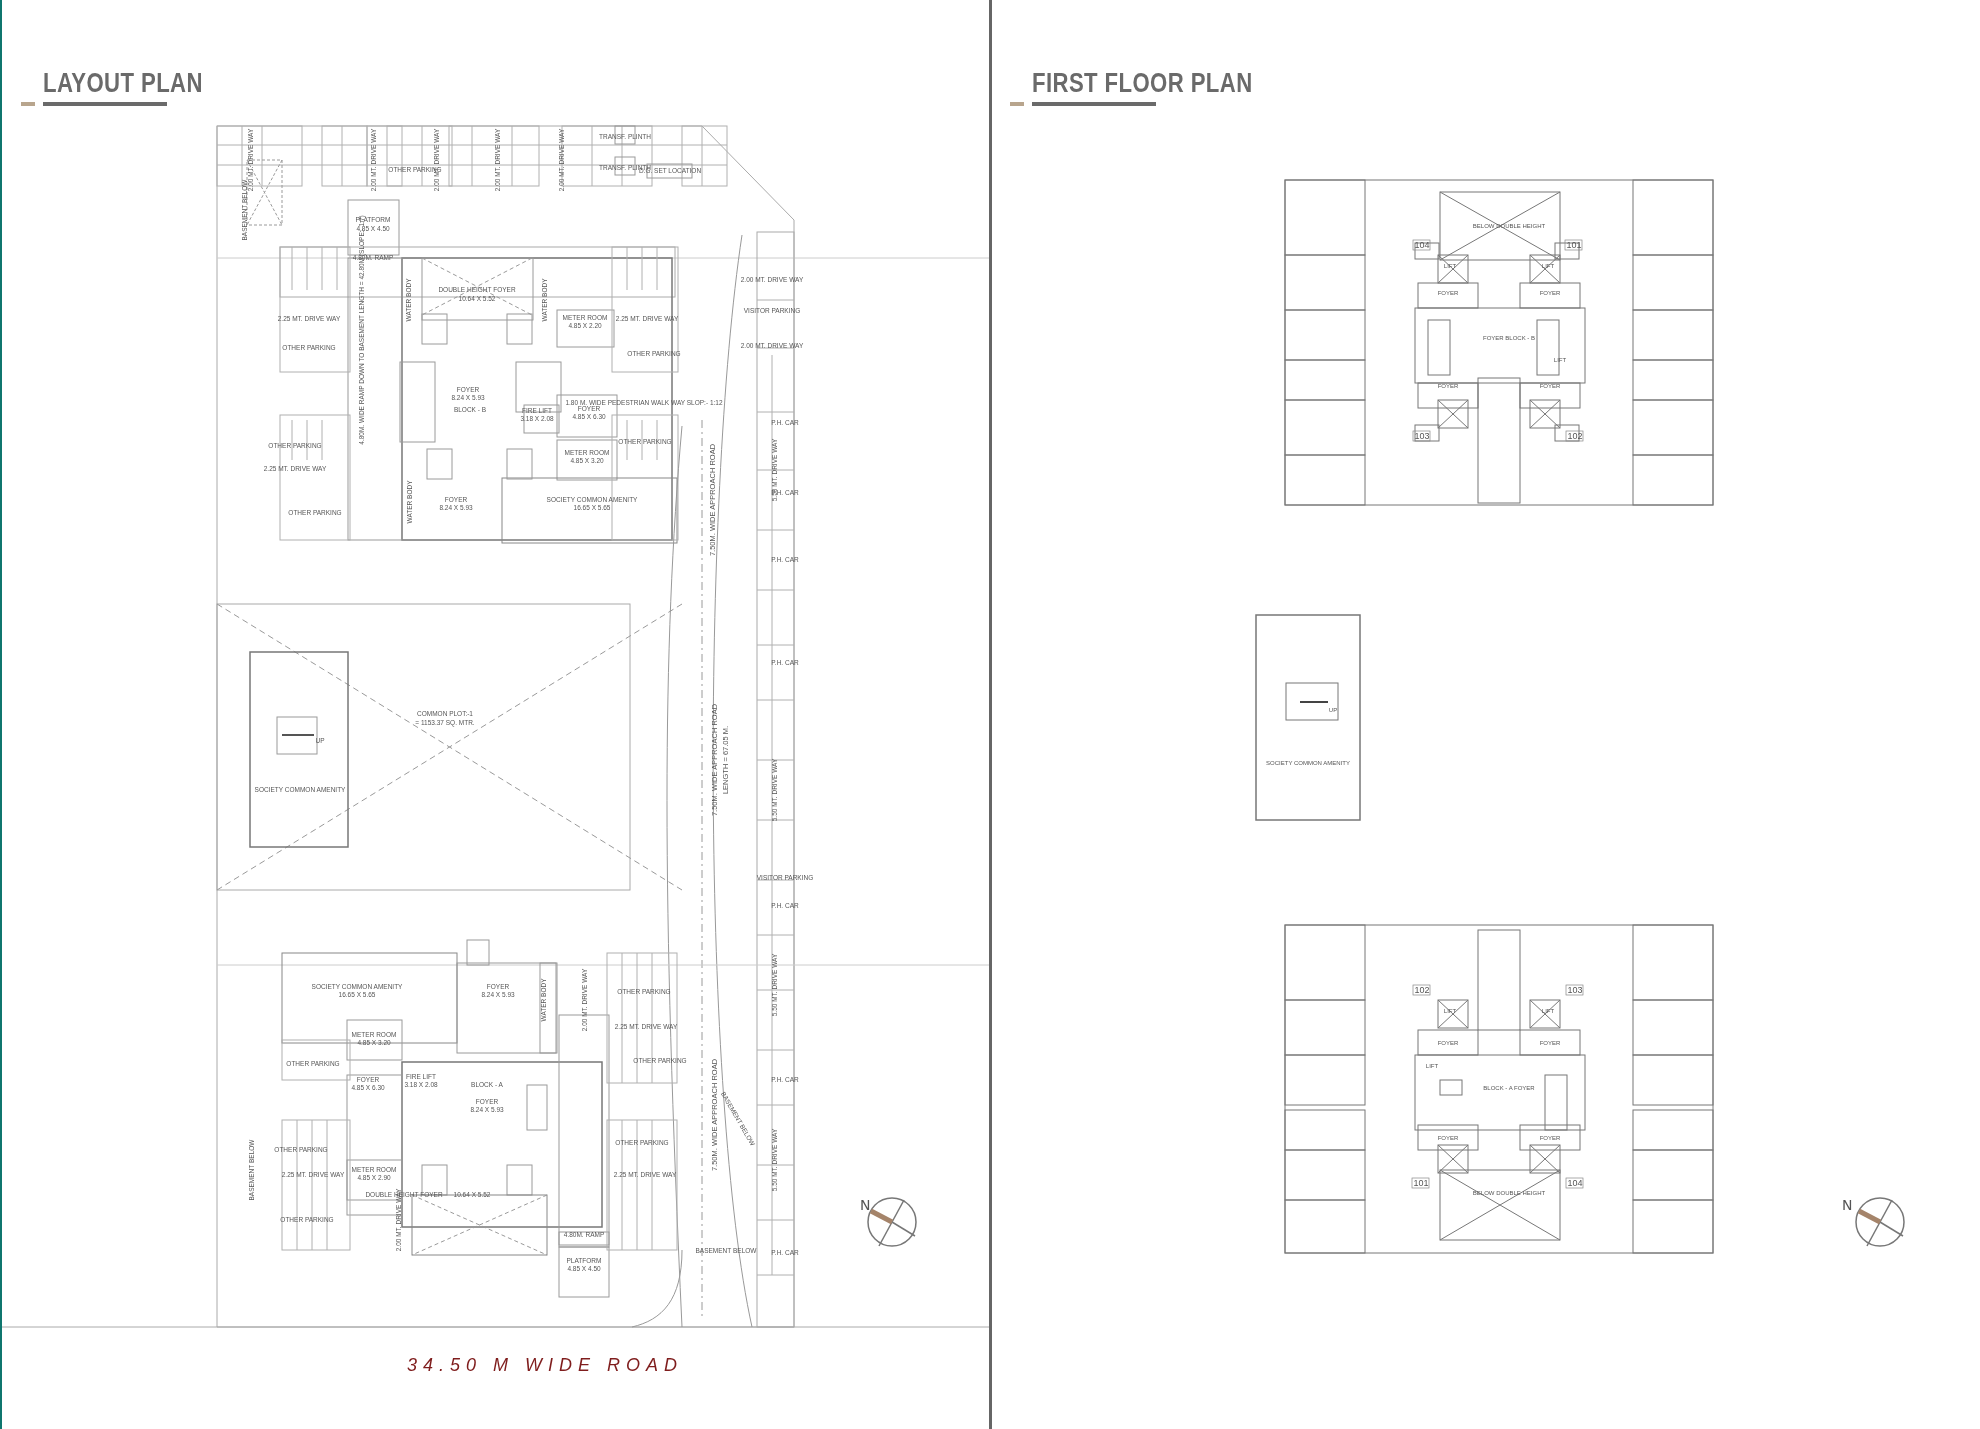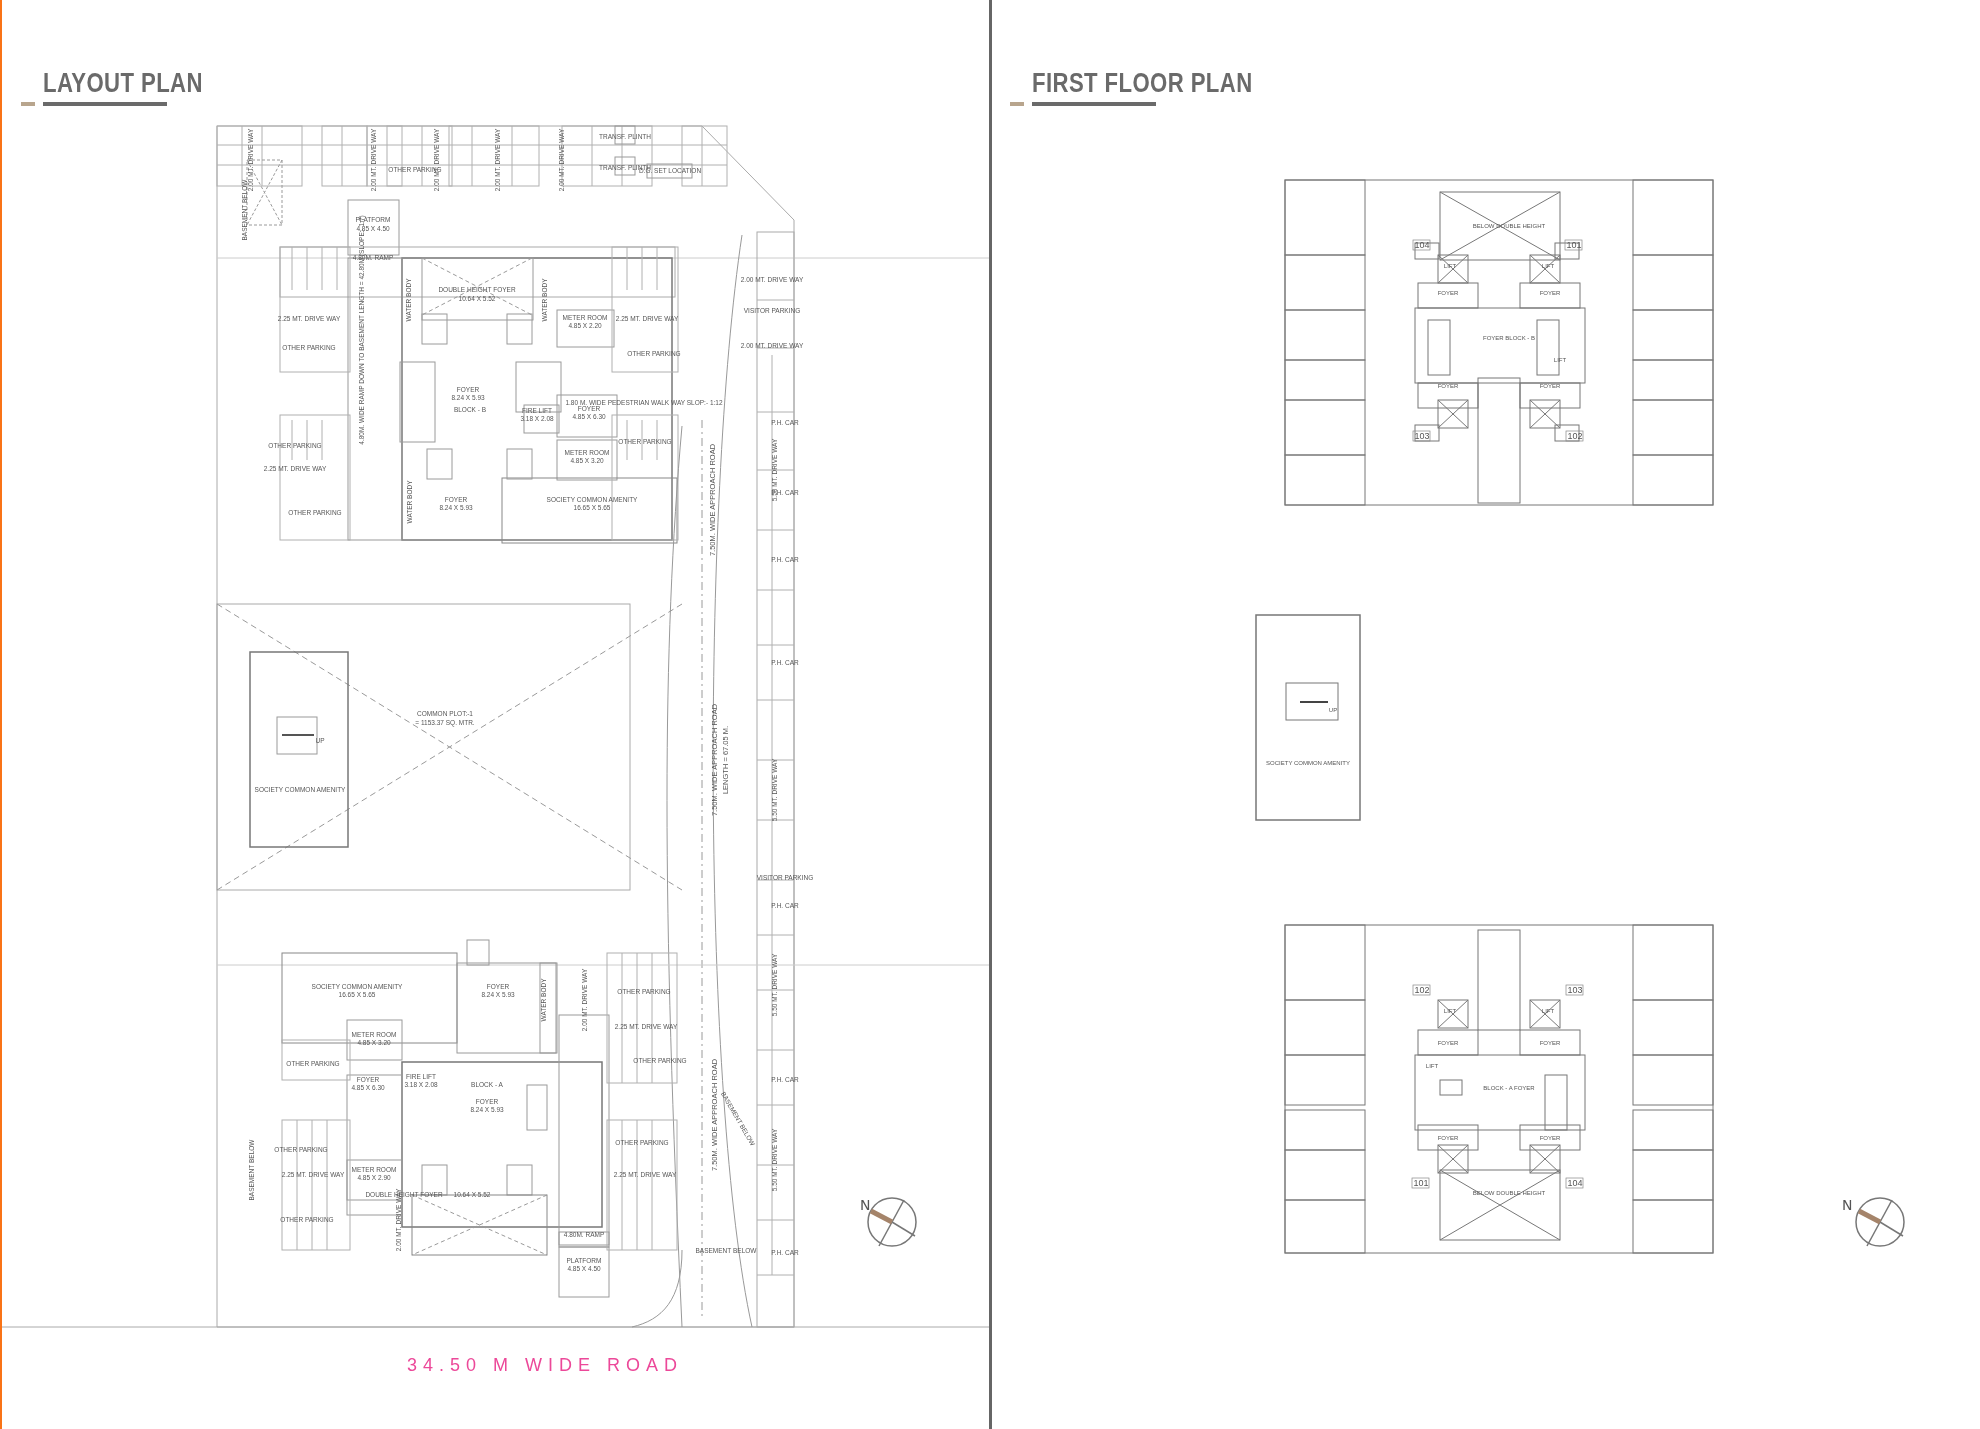--- a/index.html
+++ b/index.html
@@ -1,24 +1,24 @@
 <!DOCTYPE html>
 <html><head>
 <meta charset="utf-8">
 <style>
   html,body{margin:0;padding:0;background:#fff;}
   body{width:1980px;height:1429px;position:relative;overflow:hidden;font-family:"Liberation Sans","DejaVu Sans",sans-serif;color:#555;}
-  .page-left{position:absolute;left:0;top:0;width:989px;height:1429px;border-left:2px solid #f97316;box-sizing:border-box;}
+  .page-left{position:absolute;left:0;top:0;width:989px;height:1429px;border-left:2px solid #0f766e;box-sizing:border-box;}
   .page-divider{position:absolute;left:989px;top:0;width:3px;height:1429px;background:#666;}
   .page-right{position:absolute;left:992px;top:0;width:860px;height:1429px;}
   .title{position:absolute;top:68px;font-family:"Liberation Sans Narrow","Liberation Sans",sans-serif;font-weight:bold;font-size:27px;letter-spacing:0.5px;color:#6a6a6a;transform:scaleX(0.82);transform-origin:left top;white-space:nowrap;}
   .title-underline{position:absolute;top:102px;height:4px;background:#6a6a6a;}
   .title-dash{position:absolute;top:102px;height:4px;width:14px;background:#b8a58d;}
   svg text{font-family:"Liberation Sans",sans-serif;fill:#555;}
-  .road-label{position:absolute;left:405px;top:1355px;font-size:18px;letter-spacing:6px;color:#ec4899;white-space:nowrap;}
+  .road-label{position:absolute;left:405px;top:1355px;font-size:18px;letter-spacing:6px;color:#7f1d1d;white-space:nowrap;font-style:italic;}
   .compass-n{font-family:"DejaVu Sans",sans-serif;}
 </style>
 </head>
 <body>
 
 <div class="page-left">
   <div class="title-dash" style="left:19px;"></div>
   <div class="title" style="left:41px;">LAYOUT PLAN</div>
   <div class="title-underline" style="left:41px;width:124px;"></div>
 

